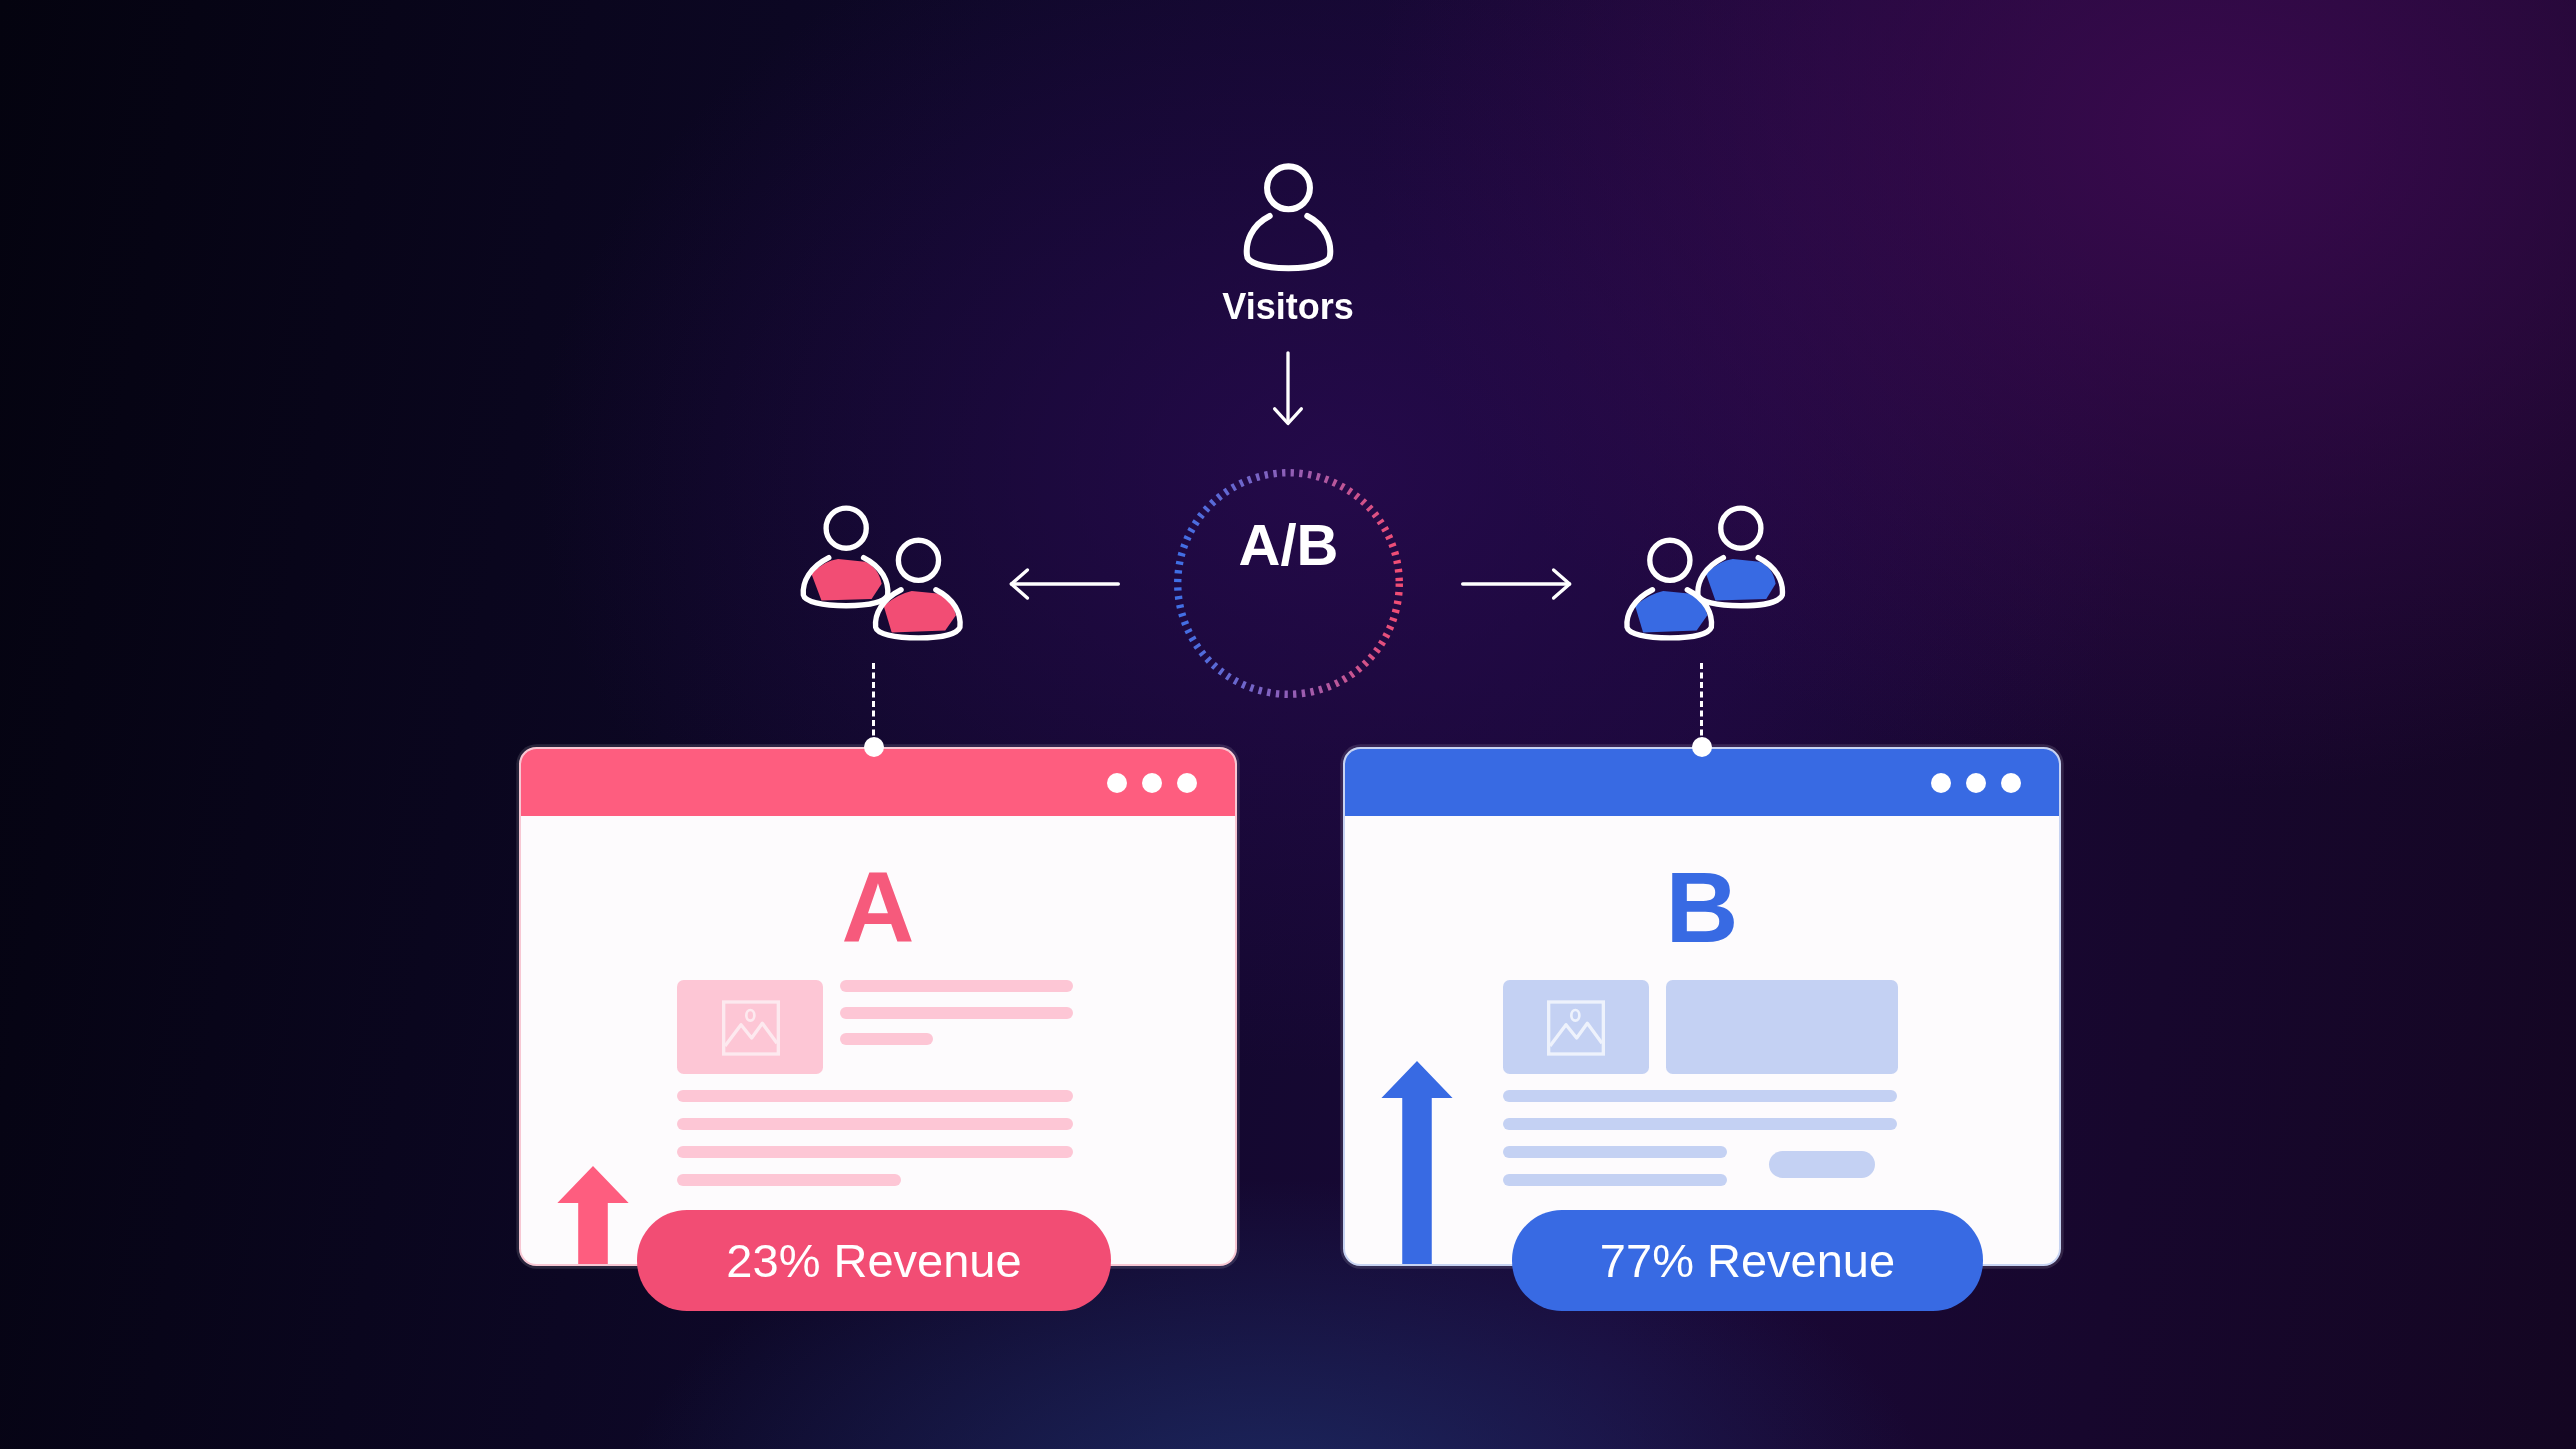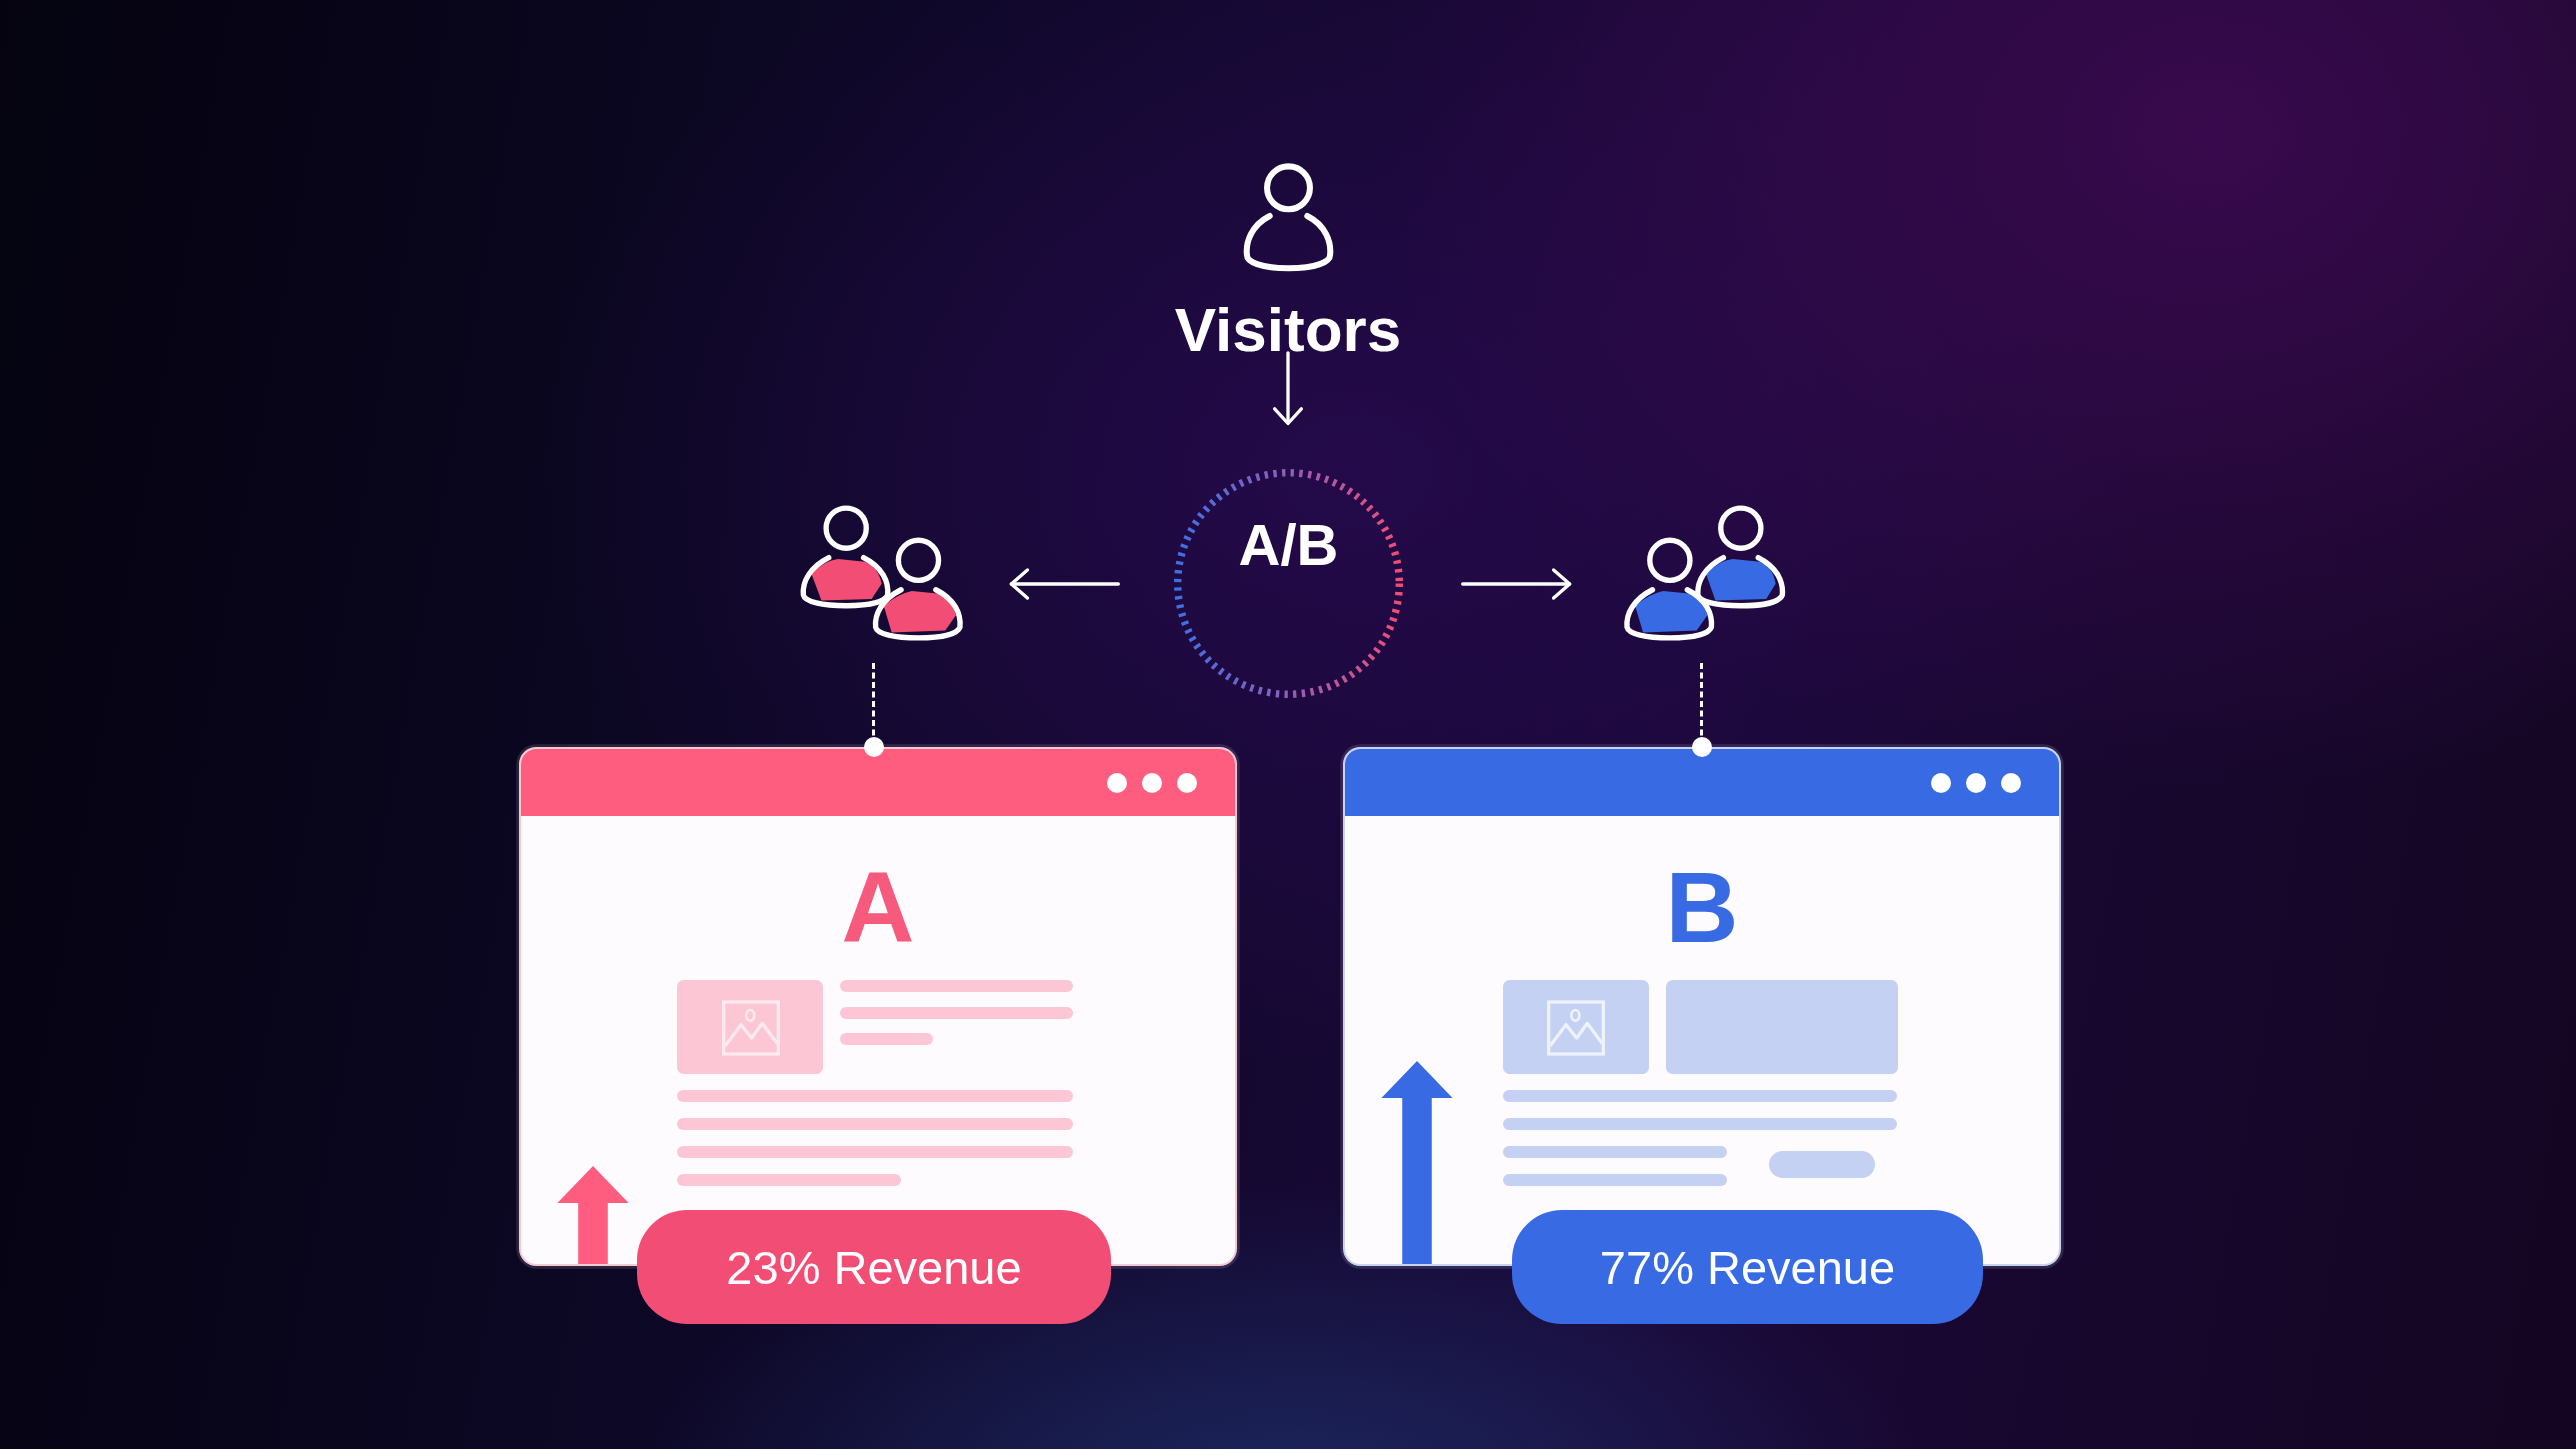--- a/index.html
+++ b/index.html
@@ -10,21 +10,21 @@
       radial-gradient(ellipse 939px 470px at 1275px 1509px, rgba(30,50,110,0.75), rgba(30,50,110,0) 70%),
       radial-gradient(ellipse 1208px 939px at 2214px 134px, rgba(60,10,80,0.9), rgba(60,10,80,0) 70%),
       radial-gradient(ellipse 1073px 805px at 1342px 470px, rgba(40,10,80,0.8), rgba(40,10,80,0) 75%),
       linear-gradient(100deg, #04030f 0%, #0e0828 35%, #1a0838 65%, #140622 100%);
     color:#fff;
   }
   .abs { position:absolute; }
   .label-white { color:#ffffff; font-weight:bold; text-align:center; }
 
   #visitor-icon { left:1240px; top:161px; width:97px; height:114px; }
-  #visitors-label { left:1154px; top:294px; width:268px; font-size:62px; }
+  #visitors-label { left:1154px; top:286px; width:268px; font-size:36px; }
   #down-arrow { left:1268px; top:350px; width:40px; height:79px; }
 
   #ab-circle { left:1169px; top:464px; width:239px; height:239px; }
   #ab-text { left:1169px; top:507px; width:239px; font-size:58px; line-height:75px; }
 
   #group-a { left:798px; top:500px; width:174px; height:144px; }
   #group-b { left:1615px; top:500px; width:174px; height:144px; }
   #arrow-left { left:1006px; top:567px; width:115px; height:34px; }
   #arrow-right { left:1460px; top:567px; width:115px; height:34px; }
 
@@ -57,21 +57,21 @@
   #window-b .block { background:#c4d1f3; }
   .bar { position:absolute; height:12px; border-radius:6px; }
   #window-a .bar { background:#fdc6d5; }
   #window-b .bar { background:#c4d1f3; }
 
   .img-icon { position:absolute; }
 
   .up-arrow { position:absolute; }
 
   .pill {
-    position:absolute; top:1210px; height:114px; border-radius:50px;
+    position:absolute; top:1210px; height:101px; border-radius:50px;
     display:flex; align-items:center; justify-content:center;
     font-size:47px; color:#fff; font-weight:normal; z-index:6;
   }
   #pill-a { left:637px; width:474px; background:#f24d74; }
   #pill-b { left:1512px; width:471px; background:#386ae3;text-align:right; }
 </style>
 </head>
 <body>
 
 <svg id="visitor-icon" class="abs" viewBox="0 0 144 170">

